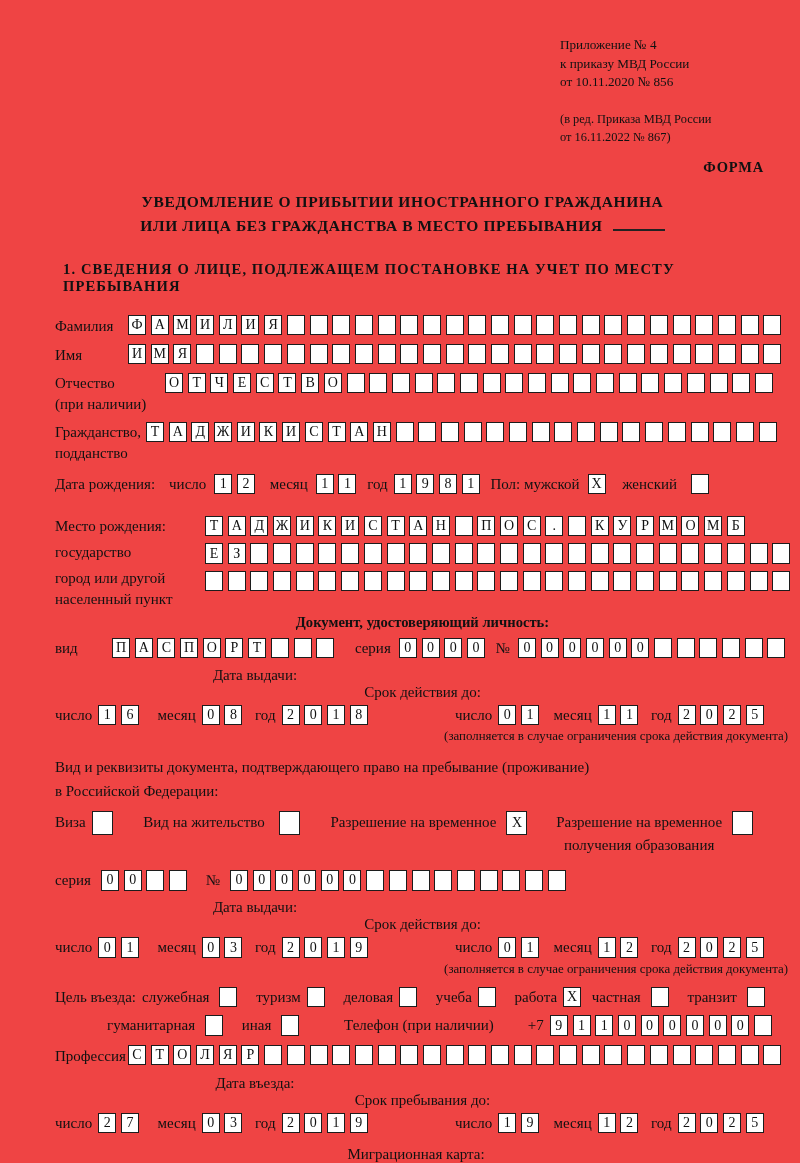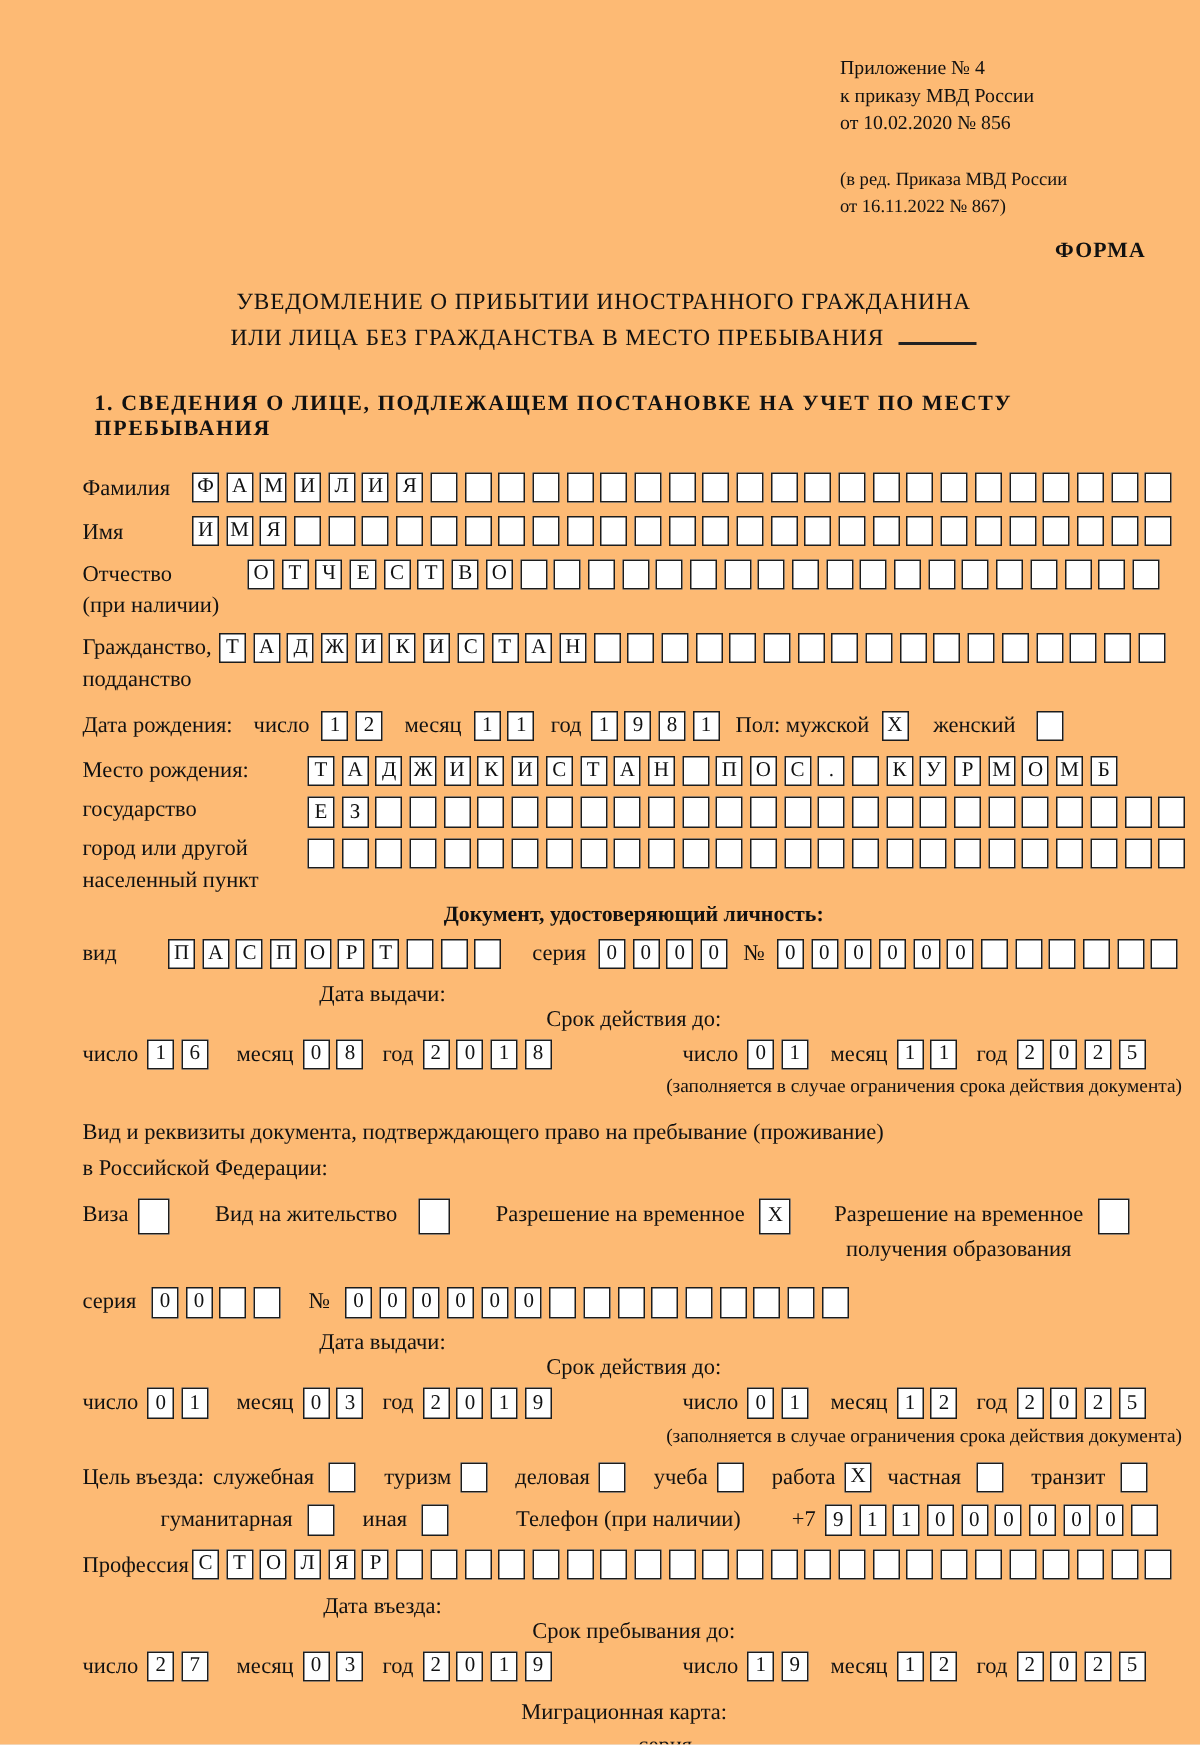--- a/index.html
+++ b/index.html
@@ -1,26 +1,26 @@
 <!DOCTYPE html>
 <html><head>
 <meta charset="utf-8">
 <style>
   html,body { margin:0; padding:0; background:#e8e8e8; }
   .page {
     position:relative; width:800px; height:1163px; margin:0 auto;
-    background:#fdba74; color:#111;
+    background:#ef4444; color:#111;
     font-family:"Liberation Serif", serif;
     box-sizing:border-box; padding:36px 10px 0 55px;
     overflow:hidden;
   }
   .annex { margin-left:505px; width:215px; font-size:13.2px; line-height:1.42; }
   .annex .sub { margin-top:19px; font-size:12.4px; }
   .forma { text-align:right; padding-right:26px; font-weight:bold; font-size:14.5px; letter-spacing:0.8px; margin-top:13px; }
-  .title { text-align:center; font-weight:normal; font-size:15.5px; line-height:1.5; margin:14px 0 0 -40px; letter-spacing:0.6px; }
+  .title { text-align:center; font-weight:bold; font-size:15.5px; line-height:1.5; margin:14px 0 0 -40px; letter-spacing:0.6px; }
   .blank-line { display:inline-block; width:52px; border-bottom:2px solid #222; height:0.9em; margin-left:10px; }
   .sect { font-weight:bold; font-size:14.6px; letter-spacing:1.1px; margin:24px 0 0 8px; }
 
   .frow { display:flex; align-items:flex-start; margin-top:7px; }
   .lbl { font-size:15px; line-height:22px; flex:none; }
   .lbl2 { font-size:15px; line-height:21px; }
   .cells { display:flex; flex:none; }
   .cb {
     width:18px; height:20.5px; box-sizing:border-box; flex:none;
     border:1.7px solid #1c1c1c; margin-right:4.7px;
@@ -44,21 +44,21 @@
   .gap6 { margin-left:6px; } .gap10 { margin-left:10px; } .gap14 { margin-left:14px; }
 </style>
 </head>
 <body>
 
 <div class="page">
 
   <div class="annex">
     <div>Приложение № 4</div>
     <div>к приказу МВД России</div>
-    <div>от 10.02.2020 № 856</div>
+    <div>от 10.11.2020 № 856</div>
     <div class="sub">
       <div>(в ред. Приказа МВД России</div>
       <div>от 16.11.2022 № 867)</div>
     </div>
   </div>
 
   <div class="forma">ФОРМА</div>
 
   <div class="title">
     <div>УВЕДОМЛЕНИЕ О ПРИБЫТИИ ИНОСТРАННОГО ГРАЖДАНИНА</div>
@@ -234,21 +234,21 @@
     <span class="lbl" style="margin:0 8px 0 6px;">Пол: мужской</span>
     <span class="cells">
         <span class="cb">X</span>
       </span>
     <span class="lbl" style="margin:0 14px 0 12px;">женский</span>
     <span class="cells">
         <span class="cb"></span>
       </span>
   </div>
 
-  <div class="frow" style="margin-top:9px;">
+  <div class="frow" style="margin-top:21px;">
     <div style="width:150px; flex:none;">
       <div class="lbl2">Место рождения:</div>
       <div class="lbl2" style="margin-top:5px;">государство</div>
       <div class="lbl2" style="margin-top:5px;">город или другой</div>
       <div class="lbl2">населенный пункт</div>
     </div>
     <div>
       <div class="cells">
           <span class="cb">Т</span>
           <span class="cb">А</span>

